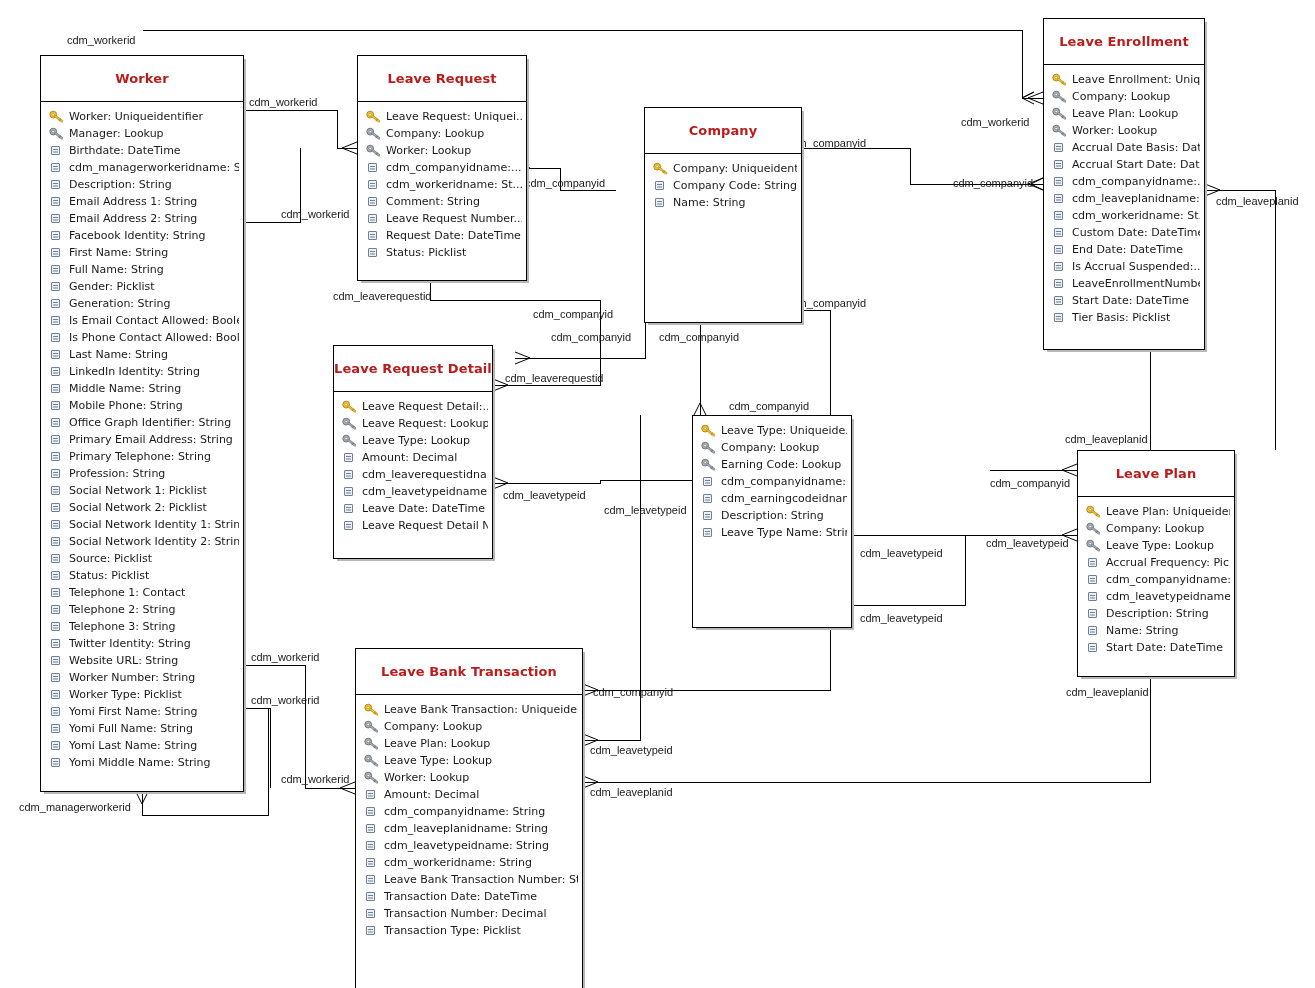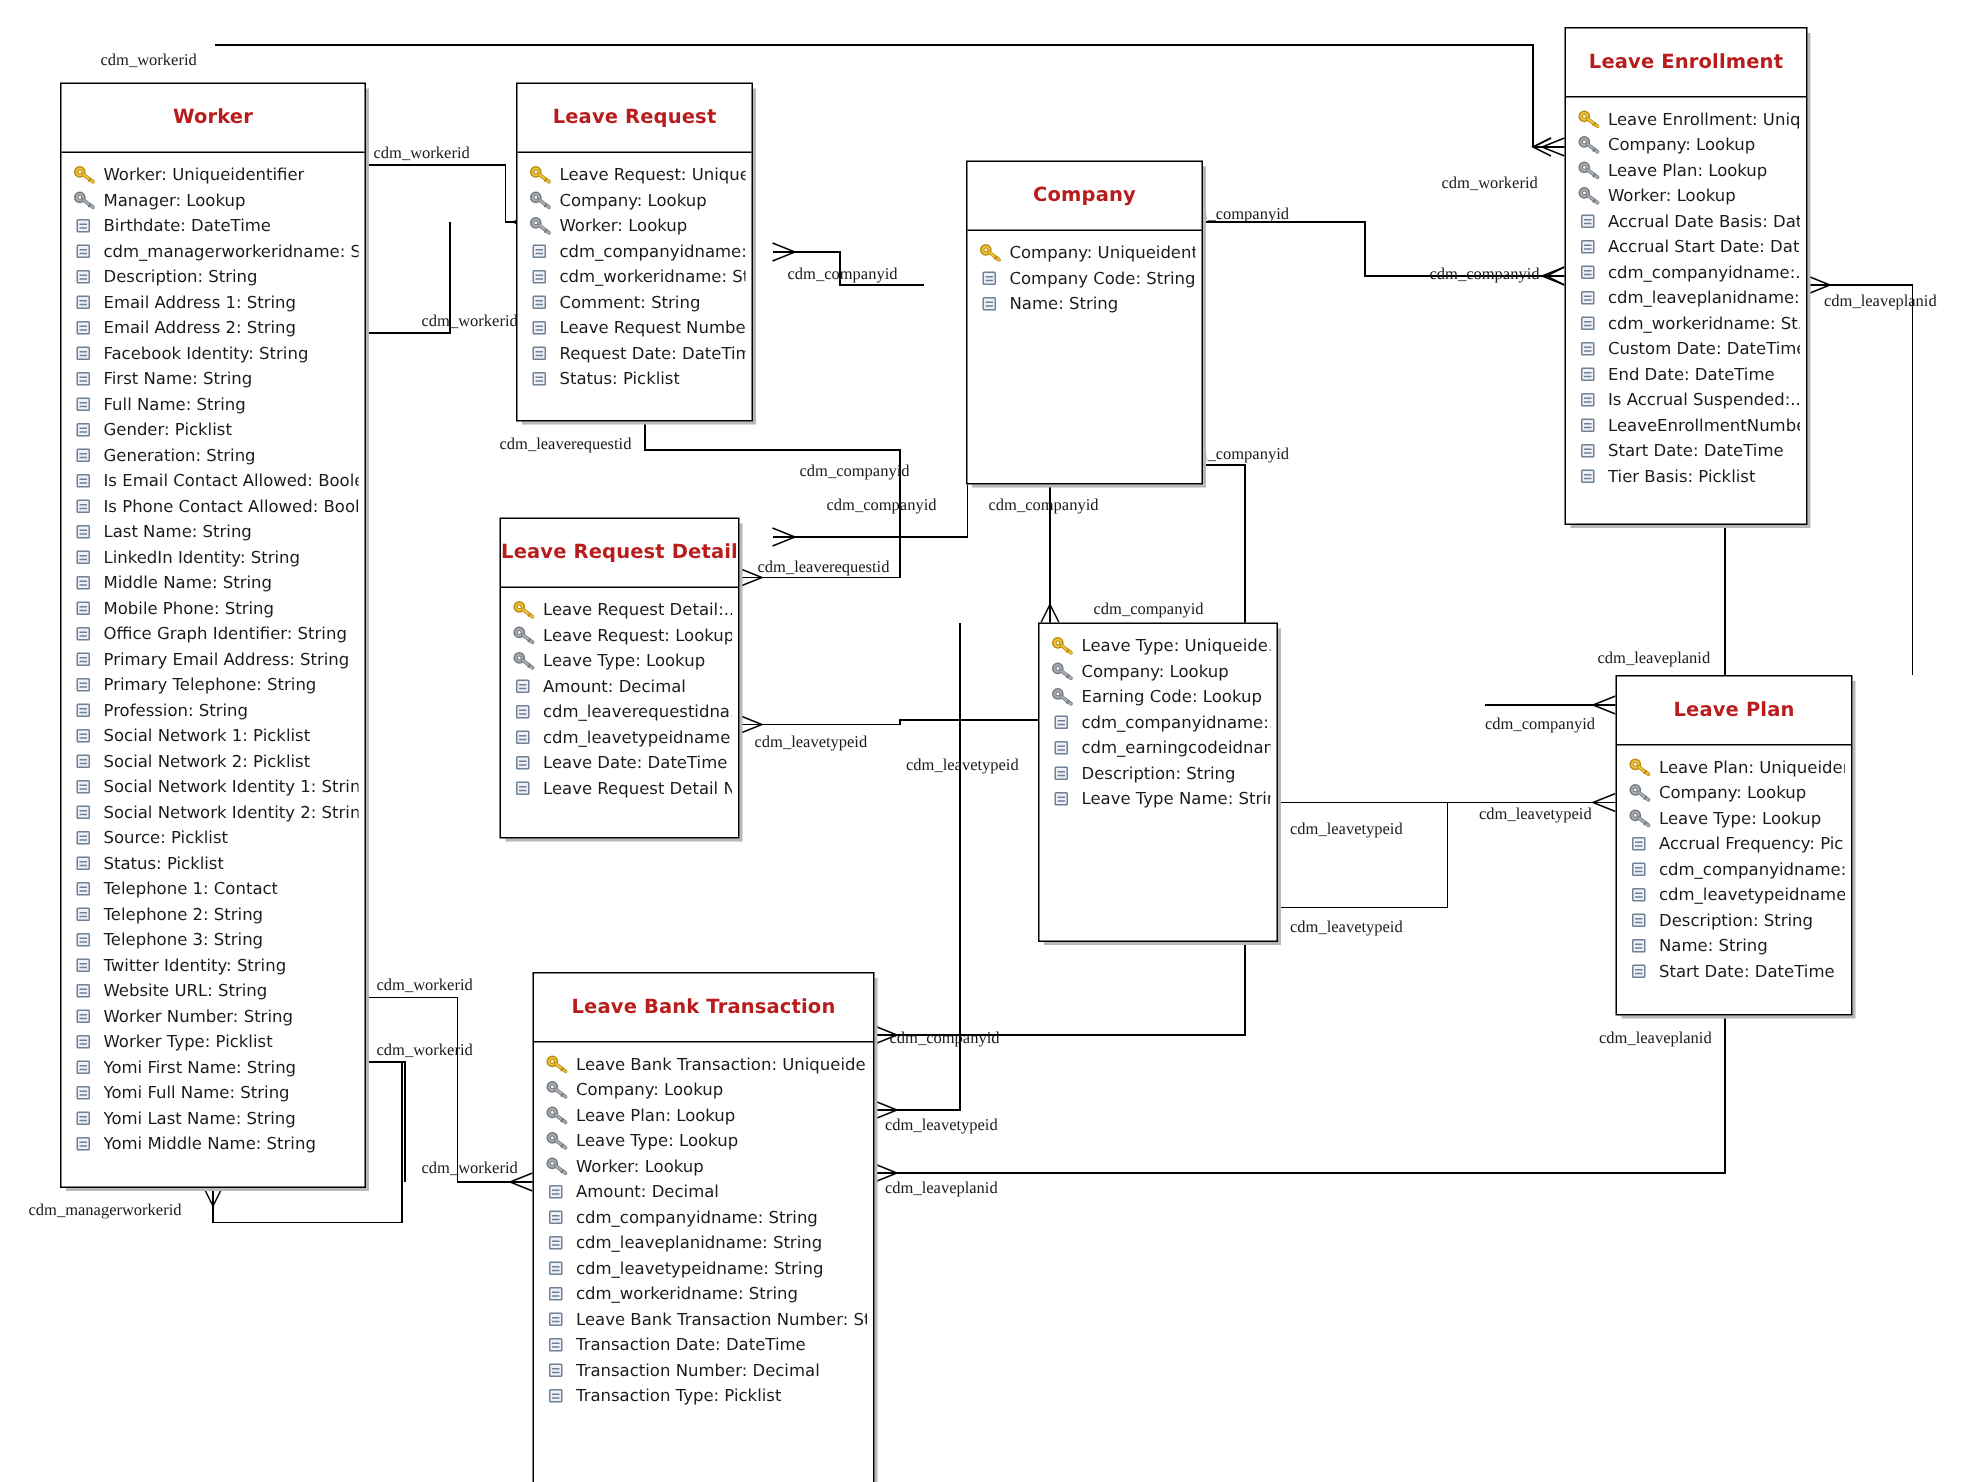--- a/index.html
+++ b/index.html
@@ -24,21 +24,21 @@
     shape-rendering: crispEdges;
   }
   svg.connectors polyline.crow { stroke-width: 1px; fill: none; shape-rendering: geometricPrecision; }
 
   .edge-label {
     position: absolute;
     font-size: 11px;
     color: #1a1a1a;
     white-space: nowrap;
     line-height: 12px;
-    font-family: Liberation Serif, serif;
+    font-family: Liberation Sans, sans-serif;
   }
 
   .entity {
     position: absolute;
     background: #ffffff;
     border: 1px solid #000000;
     box-shadow: 3px 3px 0 -1px #b8b8b8;
     box-sizing: border-box;
   }
   .entity-header {
@@ -373,21 +373,21 @@
           <div class="attr">
             <span class="ico ico-attr"></span>
             <span class="label">Yomi Last Name: String</span>
           </div>
           <div class="attr">
             <span class="ico ico-attr"></span>
             <span class="label">Yomi Middle Name: String</span>
           </div>
         </div>
       </div>
-      <div class="entity" style="left: 344px; top: 55px; width: 158px; height: 226px;">
+      <div class="entity" style="left: 357px; top: 55px; width: 170px; height: 226px;">
         <div class="entity-header">
           <div class="entity-title">Leave Request</div>
         </div>
         <div class="entity-body">
           <div class="attr">
             <span class="ico">
               <svg width="15" height="13" viewBox="0 0 15 13" aria-hidden="true">
                 <circle cx="4.2" cy="4.6" r="3.4" fill="#EFC23B" stroke="#B98A10" stroke-width="1"></circle>
                 <circle cx="4.2" cy="4.6" r="1.25" fill="#ffffff" stroke="#B98A10" stroke-width="0.7"></circle>
                 <path d="M6.6 6.3 L13 11.2" stroke="#B98A10" stroke-width="2.4" stroke-linecap="round" fill="none"></path>

